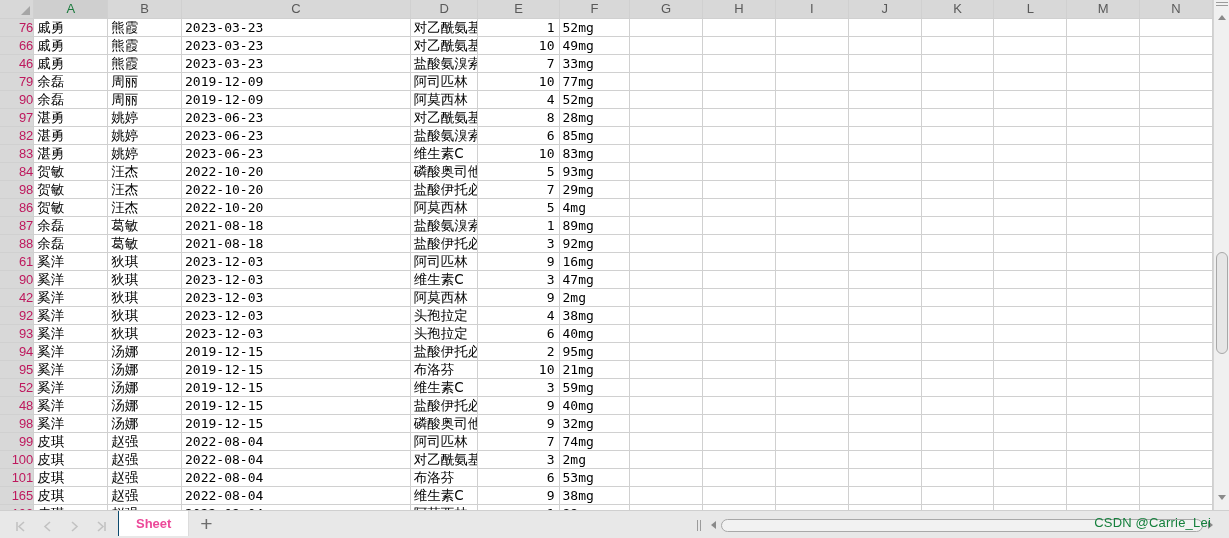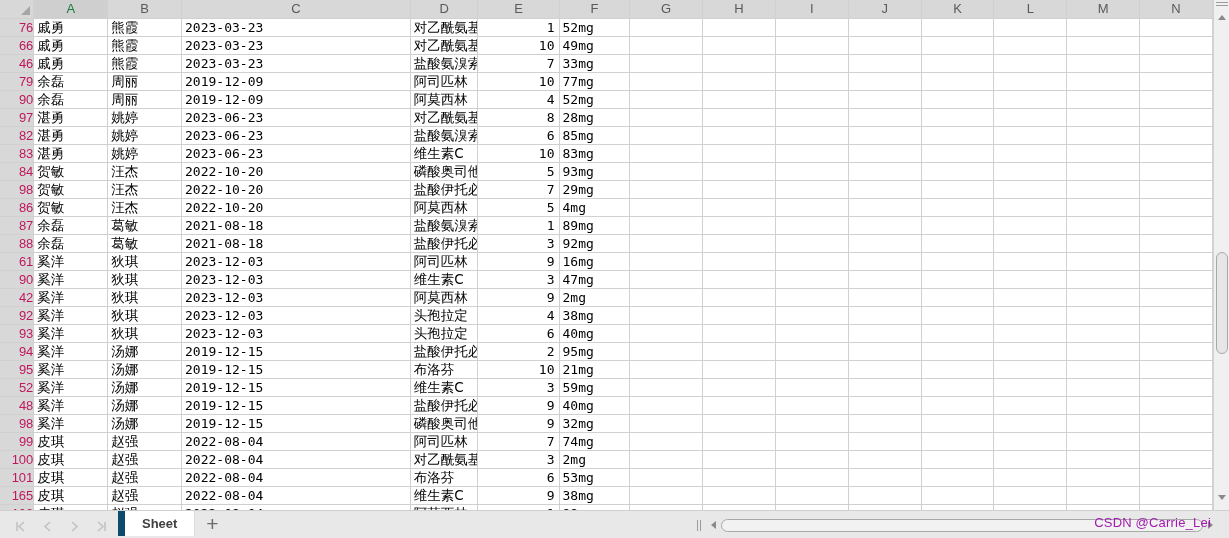--- a/index.html
+++ b/index.html
@@ -192,23 +192,23 @@
     align-items: stretch;
     height: 25px;
   }
   .tab-active {
     background: #ffffff;
     padding: 0 17px;
     display: flex;
     align-items: center;
     font-size: 13px;
     font-weight: bold;
-    color: #404040;
+    color: #ec4899;
     font-family: "Liberation Sans", sans-serif;
-    border-left: 7px solid #0c4a6e;
+    border-left: 1px solid #0c4a6e;
     border-right: 1px solid #dcdcdc;
   }
   .tab-add {
     width: 34px;
     display: flex;
     align-items: center;
     justify-content: center;
     color: #6d6d6d;
     font-size: 21px;
     line-height: 1;
@@ -249,21 +249,21 @@
     background: #f2f2f2;
     border: 1px solid #a8a8a8;
     border-radius: 7px;
   }
 
   .watermark {
     position: absolute;
     right: 18px;
     bottom: 8px;
     font-size: 13px;
-    color: #a21caf;
+    color: #15803d;
     font-family: "Liberation Sans", sans-serif;
     letter-spacing: 0.2px;
     pointer-events: none;
   }
 </style>
 </head>
 <body>
 
 <div id="app">
 

